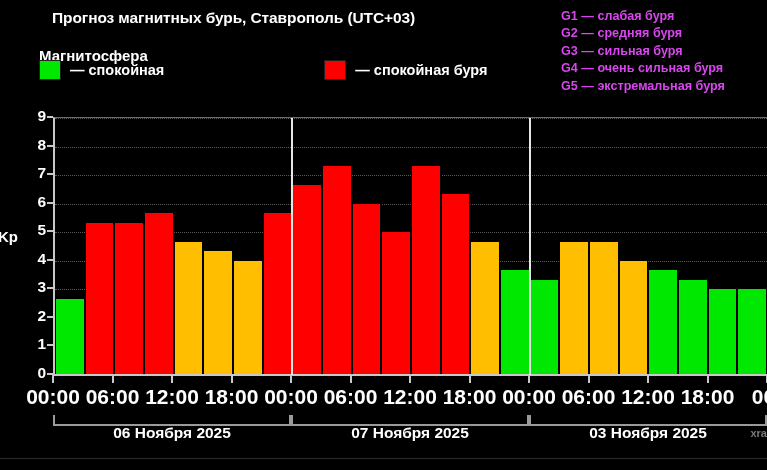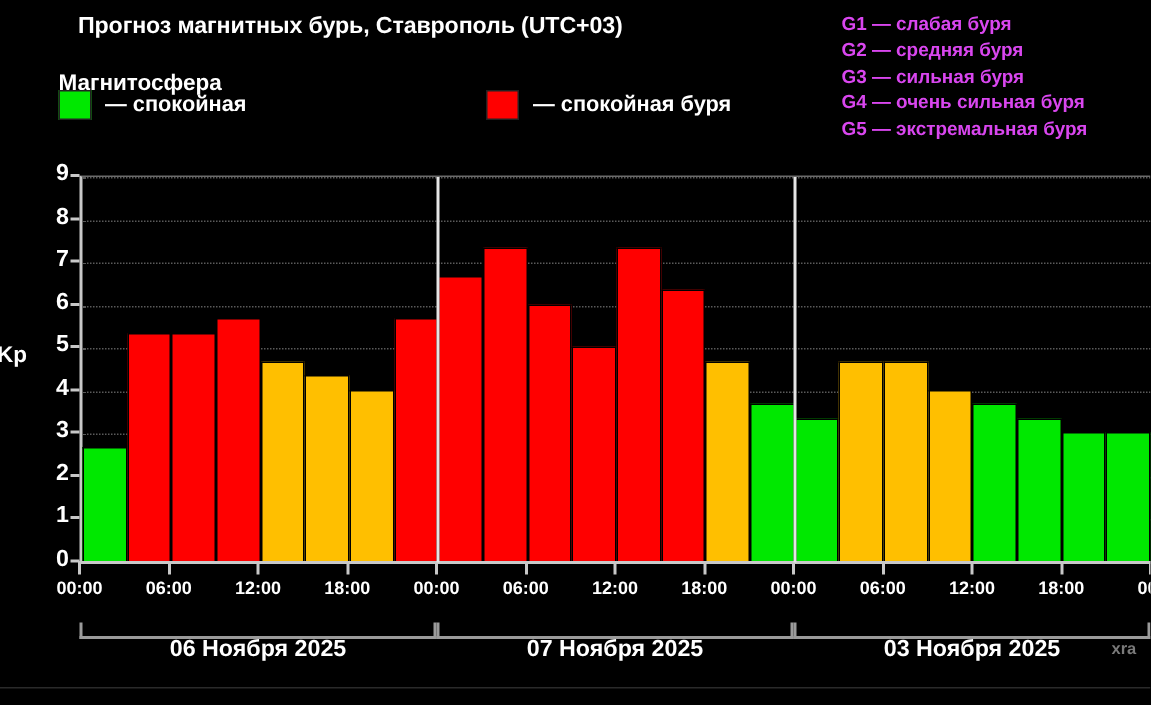--- a/index.html
+++ b/index.html
@@ -159,21 +159,21 @@
   
   .xtick {
     position: absolute;
     top: 374px;
     width: 2px; height: 9px;
     background: #c8c8c8;
   }
   .xlabel {
     position: absolute;
     top: 385px;
-    font-size: 12px;
+    font-size: 21px;
     font-weight: bold;
     color: #ffffff;
     white-space: nowrap;
     transform: translateX(-50%);
   }
 
   
   .bracket {
     position: absolute;
     top: 415px;
@@ -199,20 +199,21 @@
   }
   .watermark {
     position: absolute;
     top: 427px; left: 741px;
     font-size: 11px;
     font-weight: bold;
     color: #7a7a7a;
     white-space: nowrap;
     overflow: hidden;
     width: 26px;
+    text-align: right;
   }
   .bottom-rule {
     position: absolute;
     left: 0; top: 458px;
     width: 767px; height: 1px;
     background: #2a2a2a;
   }
 </style>
 </head>
 <body>

